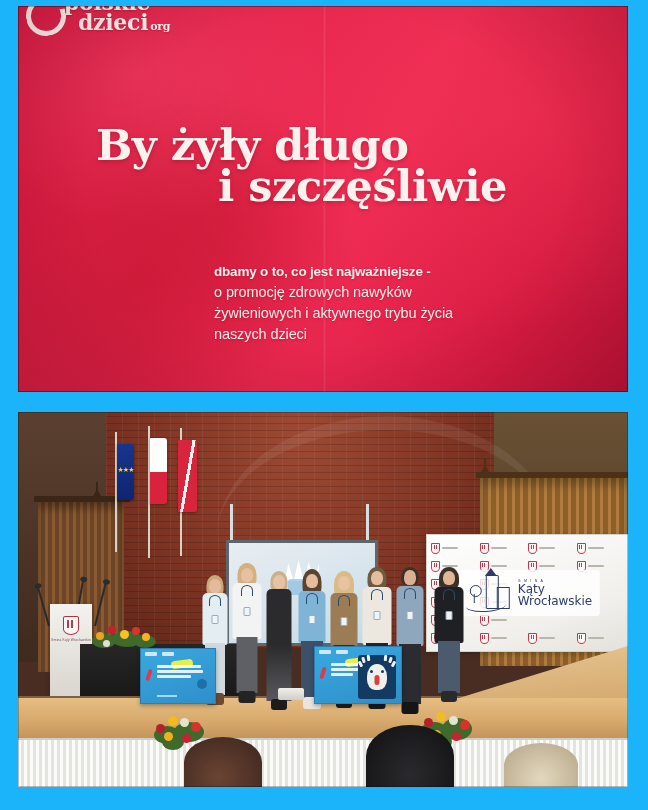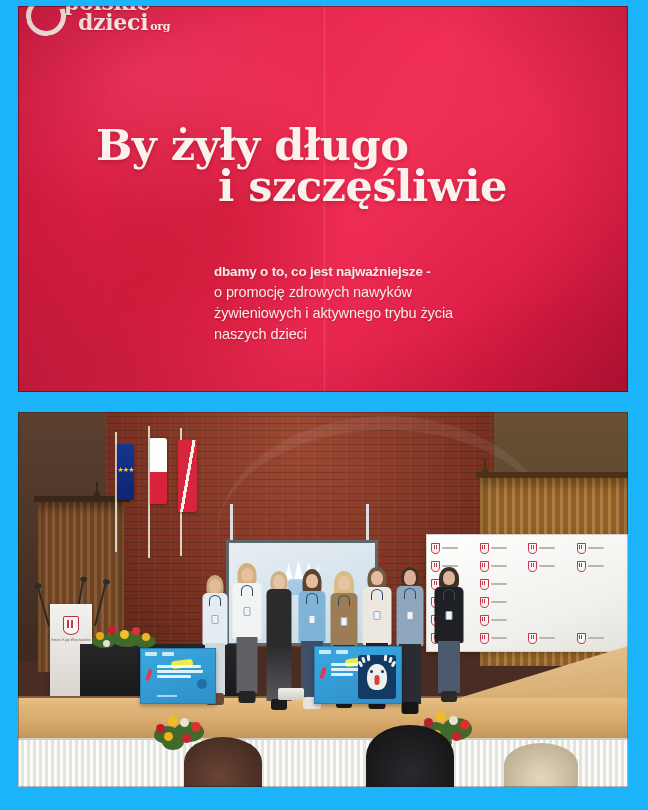--- a/index.html
+++ b/index.html
@@ -460,20 +460,35 @@
             <span class="sw-word"></span>
           </div>
         <div class="sw-cell">
             <span class="sw-crest"></span>
             <span class="sw-word"></span>
           </div>
         <div class="sw-cell">
             <span class="sw-crest"></span>
             <span class="sw-word"></span>
           </div>
+      </div>
+      <div class="sw-center">
+        <div class="sw-town">
+          <div class="roof"></div>
+            <div class="tower"></div>
+            <div class="body"></div>
+          <div class="tree"></div>
+            <div class="trunk"></div>
+            <div class="river"></div>
+        </div>
+        <div class="sw-text">
+          <div class="gm">G M I N A</div>
+          <div class="nm">Kąty</div>
+          <div class="nm">Wrocławskie</div>
+        </div>
       </div>
     </div>
 
     <div class="stage-edge"></div>
     <div class="ramp"></div>
     <div class="apron"></div>
 
     <div class="person" style="left:182px;bottom:76px;width:30px;height:136px;">
       <div class="p-hair" style="top:0;width:17px;height:21px;background:#c9a87a;"></div>
       <div class="p-head" style="top:4px;width:12px;height:14px;background:#e2bb9b;"></div>

